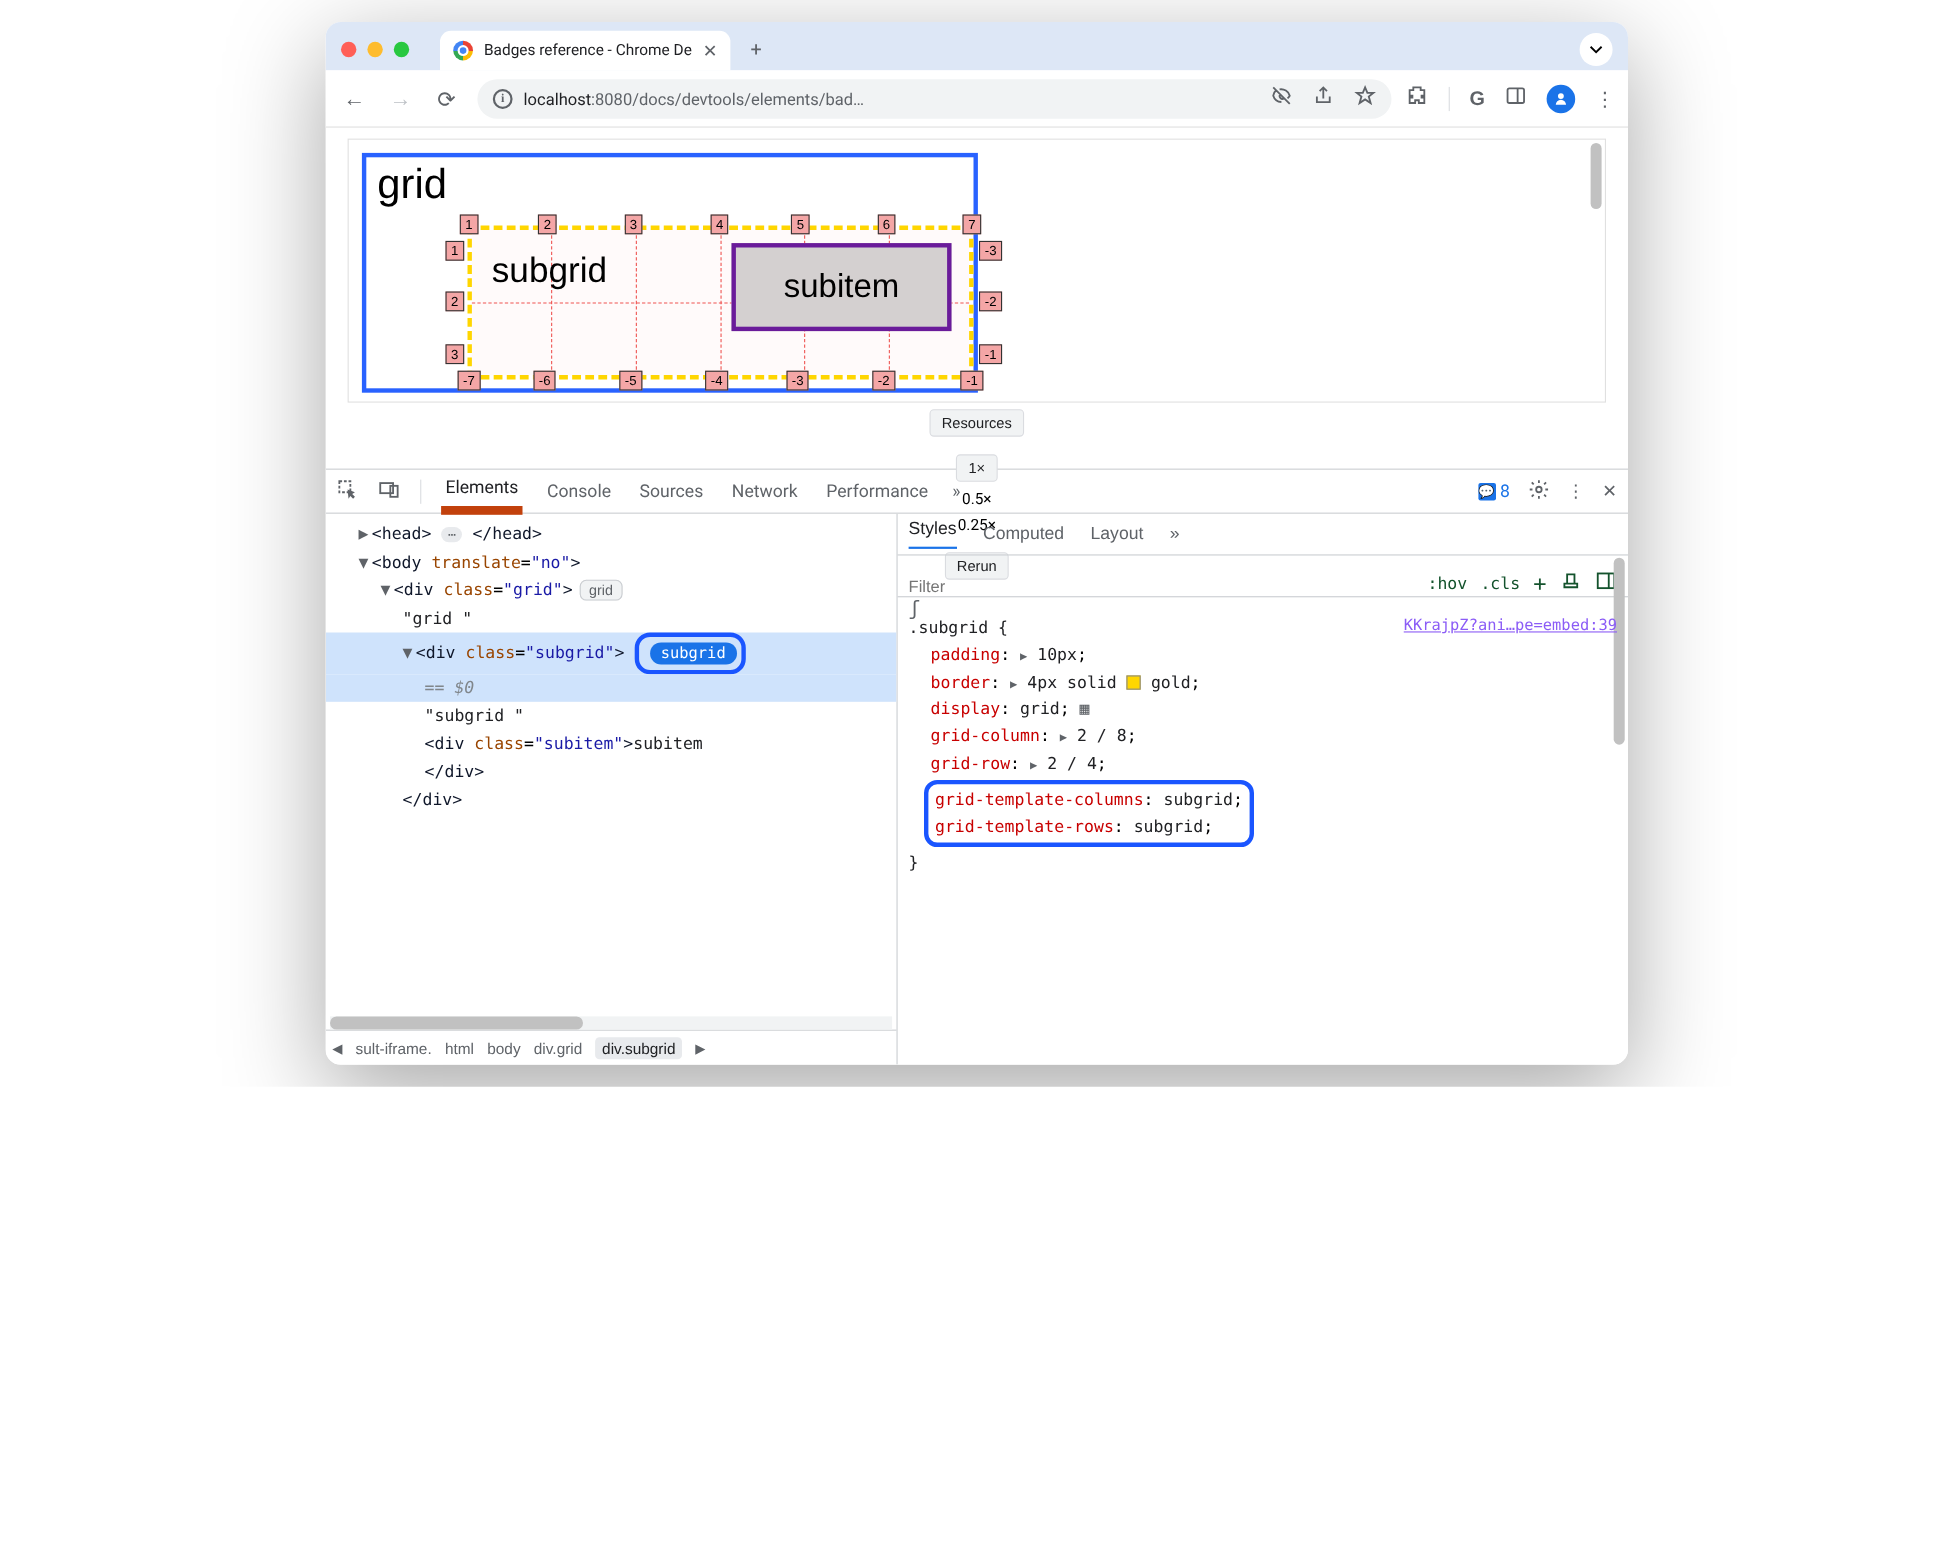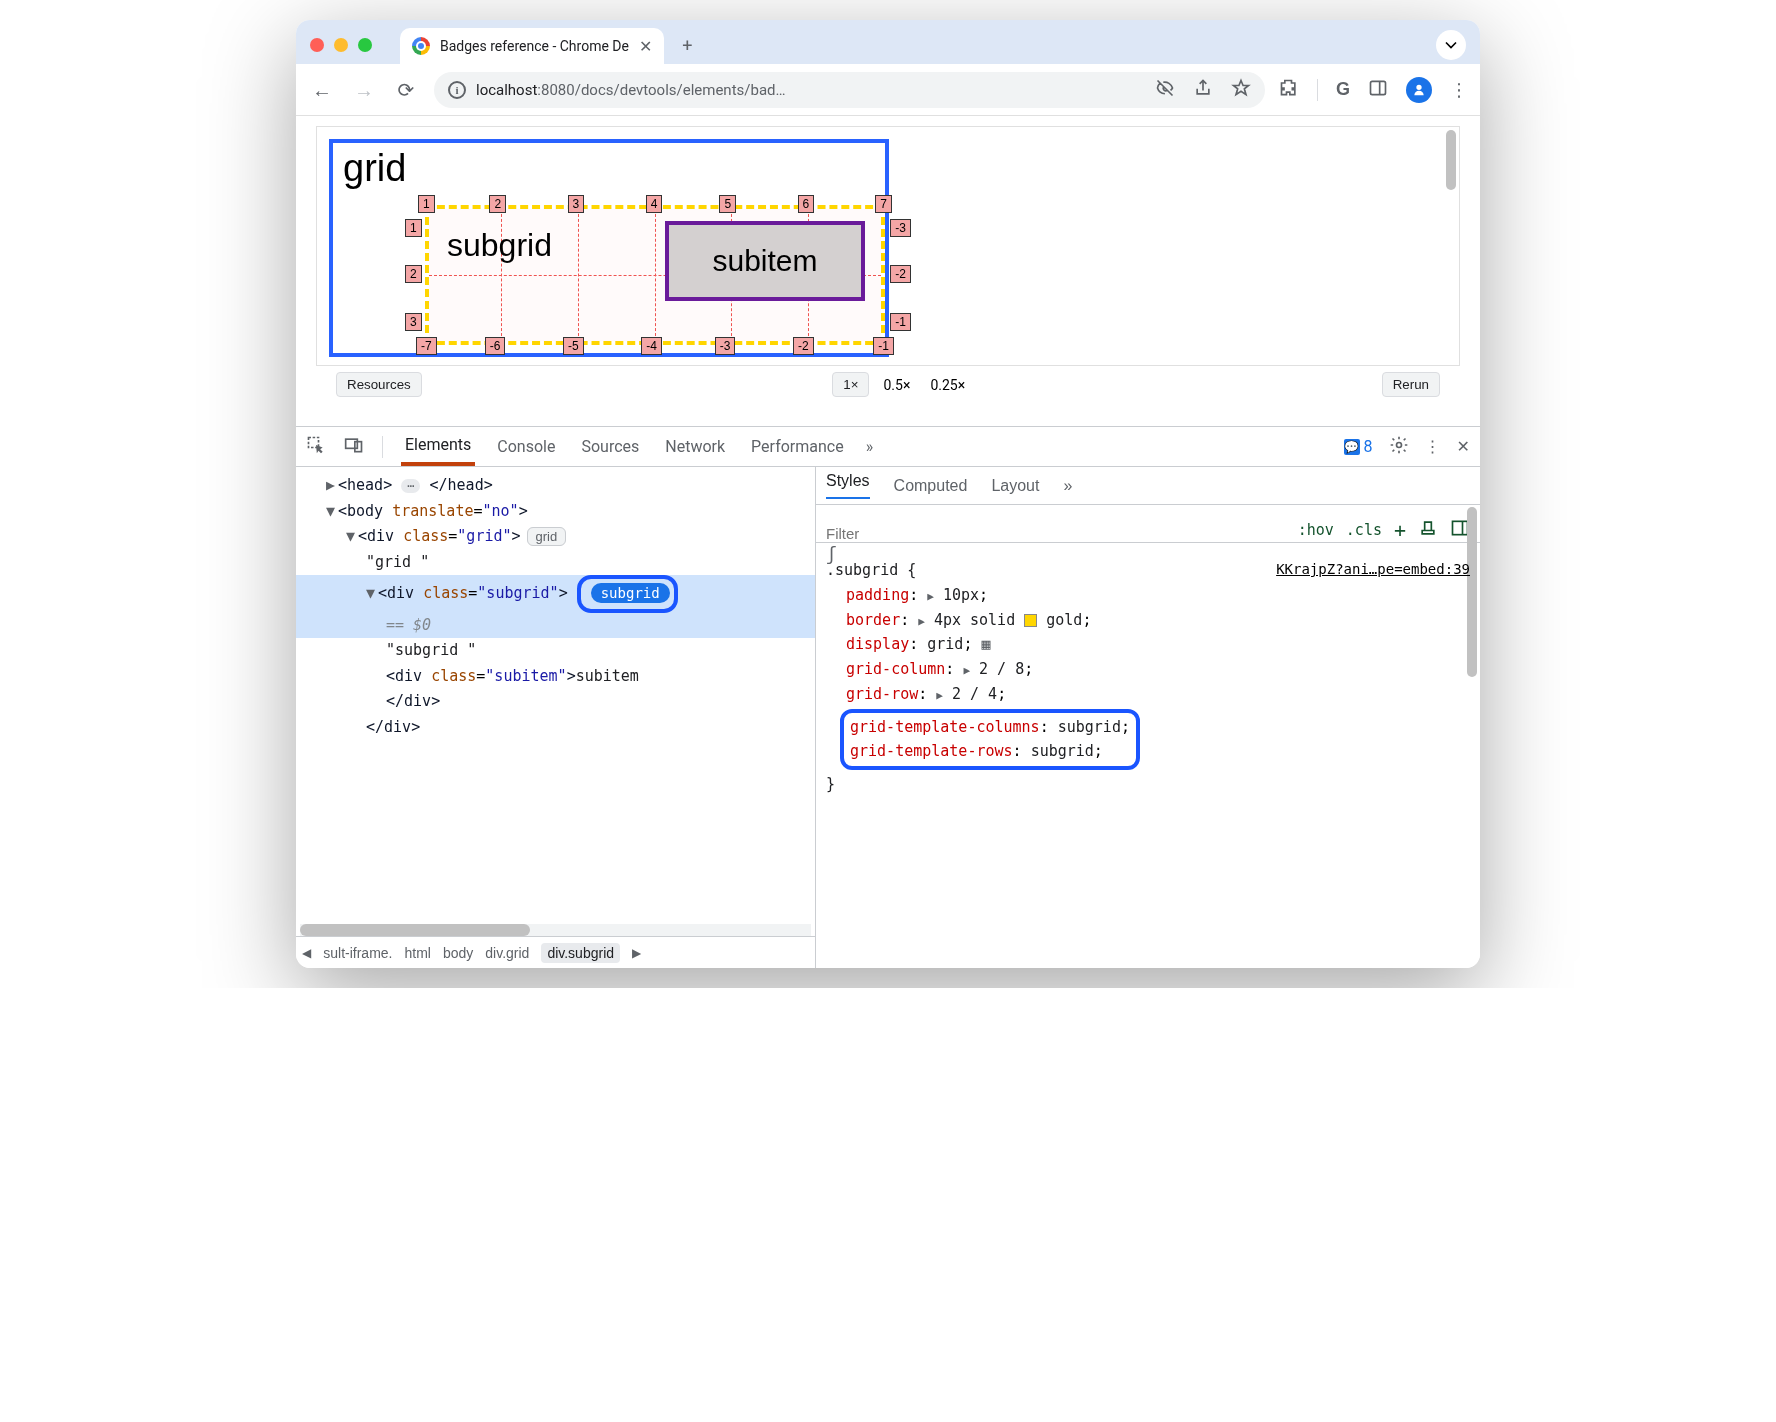--- a/index.html
+++ b/index.html
@@ -44,28 +44,28 @@
 .gridlabel { font-size:38px; font-family: Arial; padding: 4px 10px; }
 .subgrid-overlay { position:absolute; left:92px; top:62px; width:460px; height:140px; }
 .yellowborder { position:absolute; inset:0; border:4px dashed #ffd600; }
 .subgrid-inner { position:absolute; inset:4px; background:rgba(255,220,220,0.15); }
 .subgrid-label { position:absolute; left:22px; top:22px; font-size:32px; font-family: Arial; }
 .subitem-box { position:absolute; right:20px; top:16px; width:200px; height:80px; border:4px solid #6a1b9a; background:#d4d0d0; display:flex; align-items:center; justify-content:center; font-size:30px; font-family: Arial; }
 .gridnum { position:absolute; background:#f4a6a6; border:1px solid #333; font-size:12px; padding:1px 4px; font-family: Arial; }
 .redline-h { position:absolute; height:0; border-top:1px dashed #ef5350; left:4px; right:4px; }
 .redline-v { position:absolute; width:0; border-left:1px dashed #ef5350; top:4px; bottom:4px; }
 
-.bottombar { display:flex; align-items:center; padding: 6px 20px; gap:8px; font-size:14px; }
+.bottombar { display:flex; align-items:center; padding: 6px 20px; gap:8px; font-size:14px;flex-direction:column; }
 .btn { background:#f1f3f4; border:1px solid #dadce0; border-radius:4px; padding:4px 10px; cursor:pointer; color:#202124; }
 
 
 .devtools { flex:1; border-top:1px solid #cacdd1; display:flex; flex-direction:column; background:#fff; }
 .dt-tabs { height:40px; display:flex; align-items:center; padding:0 10px; gap:18px; border-bottom:1px solid #cacdd1; font-size:16px; color:#5f6368; }
 .dt-tab { cursor:pointer; padding: 8px 4px; }
-.dt-tab.active { color:#202124; border-bottom:4px solid #c2410c; }
+.dt-tab.active { color:#202124; border-bottom:8px solid #c2410c; }
 .dt-right { margin-left:auto; display:flex; gap:16px; align-items:center; }
 .issuebadge { display:flex; align-items:center; gap:4px; color:#1a73e8; }
 .issuebadge .sq { width:16px; height:16px; background:#1a73e8; color:#fff; display:flex; align-items:center; justify-content:center; border-radius:2px; font-size:12px; }
 
 .dt-body { flex:1; display:flex; overflow:hidden; }
 .dt-left { width:520px; border-right:1px solid #cacdd1; display:flex; flex-direction:column; font-family: Menlo, Consolas, monospace; font-size:15px; position:relative; }
 .dom { flex:1; overflow:hidden; padding: 6px 0; line-height:1.7; }
 .dom-line { white-space:nowrap; padding-left: 10px; }
 .i1{padding-left:30px}.i2{padding-left:50px}.i3{padding-left:70px}.i4{padding-left:90px}
 .arrow { display:inline-block; width:12px; color:#5f6368; }
@@ -89,21 +89,21 @@
 
 .dt-rightp { flex:1; display:flex; flex-direction:column; font-family: Menlo, Consolas, monospace; font-size:15px; position:relative; }
 .styles-tabs { height:38px; display:flex; align-items:center; padding:0 10px; gap:24px; border-bottom:1px solid #cacdd1; font-size:16px; color:#5f6368; font-family: -apple-system, sans-serif; }
 .styles-tabs .active { color:#202124; border-bottom:2px solid #1a73e8; padding-bottom:7px; }
 .styles-filter { height:38px; display:flex; align-items:flex-end; border-bottom:1px solid #cacdd1; }
 .styles-filter input { flex:1; border:none; padding:0 10px; font-size:15px; outline:none; background:transparent; font-family: -apple-system, sans-serif;}
 .sf-btns { display:flex; gap:12px; padding-right:10px; color:#14532d; font-size:15px; align-items:center; }
 .sf-btns span { cursor:pointer; }
 .styles-body { flex:1; padding:6px 10px; overflow:hidden; line-height:1.65; position:relative; }
 .selector { color:#202124; }
-.srclink { float:right; color:#000000; text-decoration:underline; font-size:14px; }
+.srclink { float:right; color:#8b5cf6; text-decoration:underline; font-size:14px; }
 .prop { color:#c80000; }
 .pval { color:#202124; }
 .indented { padding-left: 20px; }
 .tri { color:#5f6368; font-size:11px; }
 .goldsw { display:inline-block; width:13px; height:13px; background:#ffd600; border:1px solid #888; vertical-align:middle; }
 .gridicon { color:#5f6368; }
 .highlight-box { border:4px solid #1a55ff; border-radius:12px; padding:2px 6px; margin:2px 0 2px 14px; display:inline-block; }
 .rp-scroll { position:absolute; right:3px; top:40px; width:10px; height:170px; background:#c1c1c1; border-radius:5px; }
 
 svg.icon { width:20px; height:20px; fill:none; stroke:currentColor; stroke-width:2; }

